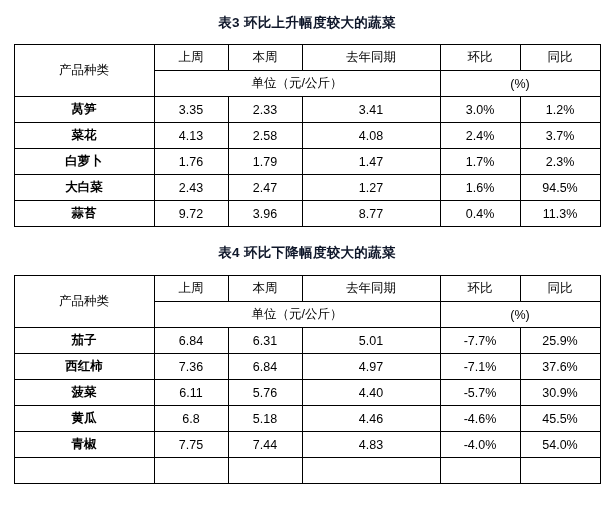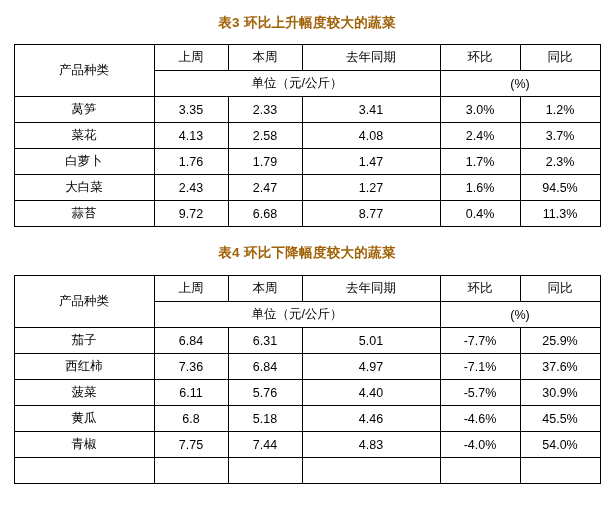--- a/index.html
+++ b/index.html
@@ -16,21 +16,21 @@
   }
   .page {
     position: relative;
     width: 614px;
     height: 526px;
   }
   .table-title {
     text-align: center;
     font-size: 13.5px;
     font-weight: bold;
-    color: #a16207;
+    color: #0f172a;
     letter-spacing: 0.3px;
   }
   .section {
     margin: 0;
   }
   .title1 { padding-top: 14px; padding-bottom: 12px; }
   .title2 { padding-top: 17px; padding-bottom: 13px; text-align: center; }
 
   table.veg {
     border-collapse: collapse;
@@ -52,20 +52,21 @@
     text-align: left;
     padding-left: 8px;
     font-family: Liberation Mono, monospace;
   }
   td.unit-cell {
     text-align: left;
     padding-left: 8px;
   }
   td.name {
     text-align: center;
+    font-weight: bold;
   }
   
   col.c0 { width: 140px; }
   col.c1 { width: 74px; }
   col.c2 { width: 74px; }
   col.c3 { width: 138px; }
   col.c4 { width: 80px; }
   col.c5 { width: 80px; }
   .blank-row td { height: 10px; border-left: 1px solid #000; border-right: 1px solid #000; border-top: 1px solid #000; border-bottom: none; }
 </style>
@@ -127,21 +128,21 @@
           <td class="name">大白菜</td>
           <td>2.43</td>
           <td>2.47</td>
           <td>1.27</td>
           <td>1.6%</td>
           <td>94.5%</td>
         </tr>
         <tr>
           <td class="name">蒜苔</td>
           <td>9.72</td>
-          <td>6.68</td>
+          <td>3.96</td>
           <td>8.77</td>
           <td>0.4%</td>
           <td>11.3%</td>
         </tr>
       </tbody>
     </table>
   </div>
 
   <div class="section">
     <div class="table-title title2">表4 环比下降幅度较大的蔬菜</div>

